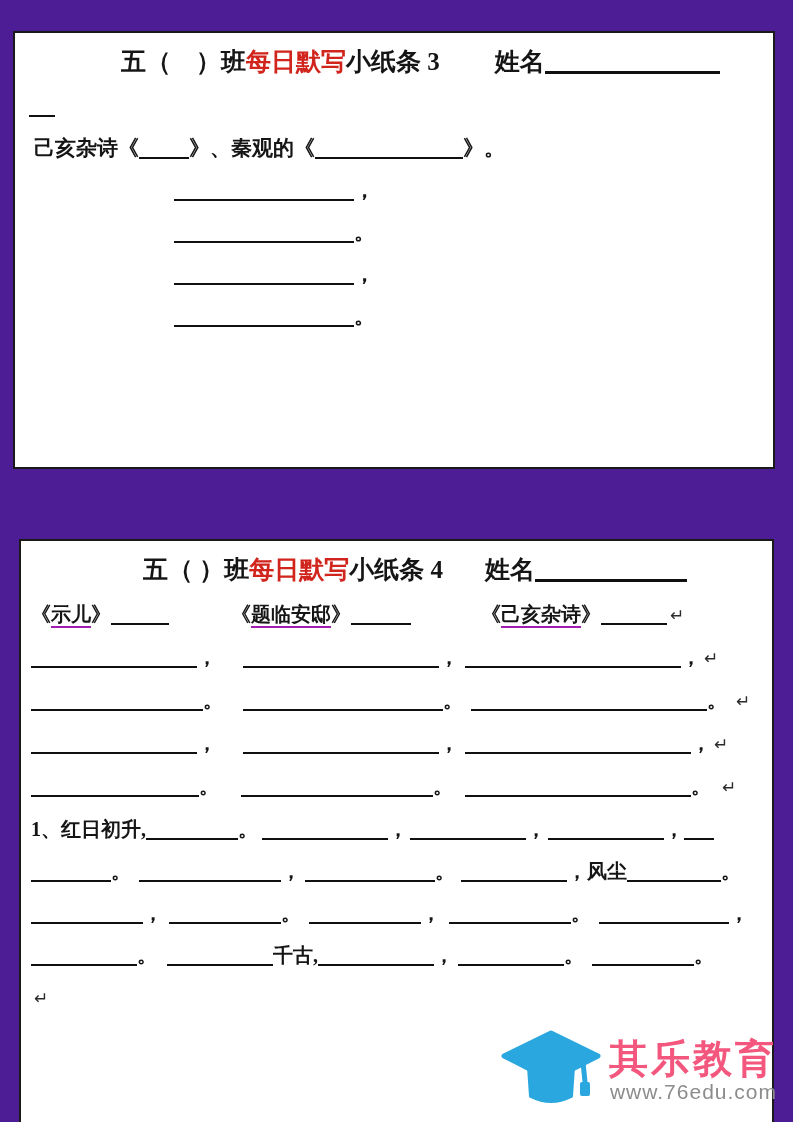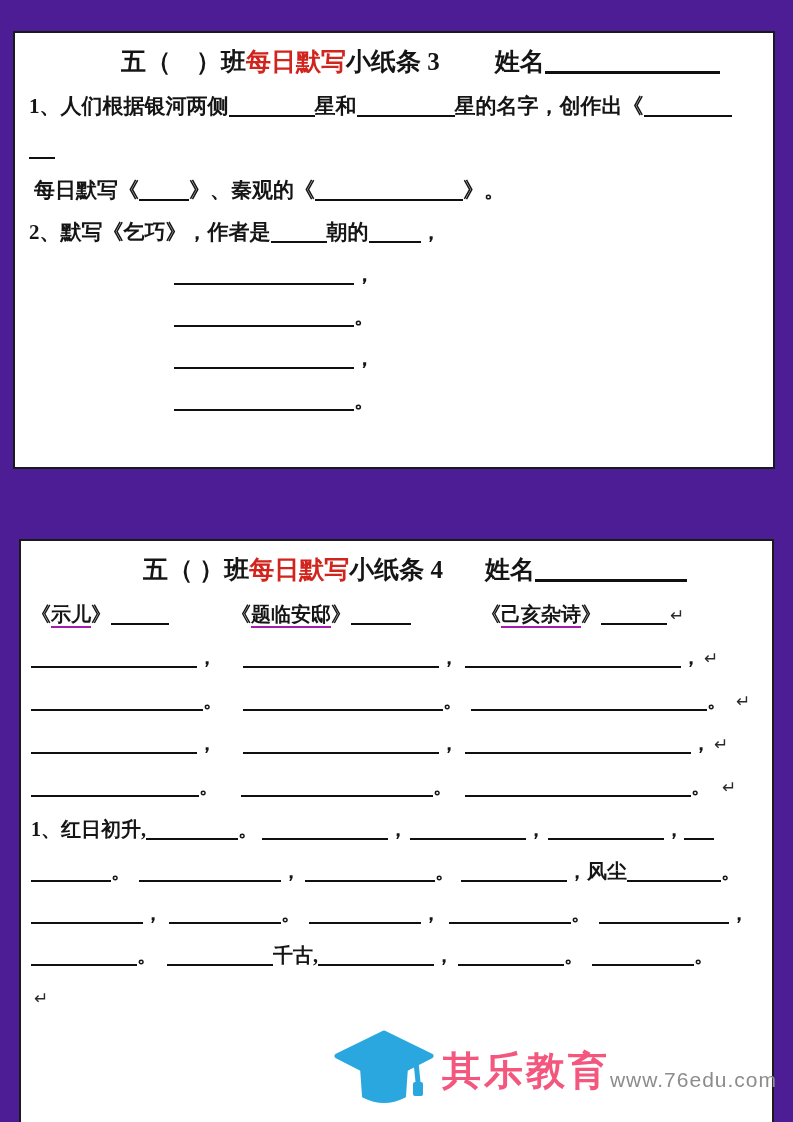--- a/index.html
+++ b/index.html
@@ -18,37 +18,35 @@
   .blank{display:inline-block;height:18px;border-bottom:2px solid #101010;vertical-align:-4px;}
   .title .blank{border-bottom-width:3px;height:20px;}
   .gap{display:inline-block;height:1px;}
   .u{border-bottom:2px solid #a21caf;padding-bottom:1px;}
   .mark{font-family:"DejaVu Sans",sans-serif;font-weight:400;font-size:17px;color:#2a2a2a;
         vertical-align:0px;margin-left:3px;}
   .markline{line-height:32px;font-size:20px;}
   
   .logo{position:absolute;right:16px;bottom:10px;display:flex;align-items:center;}
   .cap{width:100px;height:82px;margin-right:8px;flex:0 0 auto;}
-  .logo-text{display:flex;flex-direction:row;align-items:flex-end;}
+  .logo-text{display:flex;flex-direction:column;align-items:flex-end;}
   .brand{font-family:"Liberation Sans","DejaVu Sans",sans-serif;font-weight:bold;
          font-size:39px;line-height:42px;color:#f4577e;letter-spacing:3px;}
   .url{font-family:"Liberation Sans","DejaVu Sans",sans-serif;font-weight:normal;
        font-size:21px;line-height:24px;color:#8c8c8c;letter-spacing:1px;}
 </style>
 </head>
 <body>
 
 <div class="page">
 
   <section class="card card1">
     <div class="title t1"><span class="t">五（　）班</span><span class="red">每日默写</span><span class="t">小纸条 3</span><span class="gap" style="width: 55px;"></span><span class="t">姓名</span><span class="blank" style="width: 175px;"></span></div>
-    <div class="line"><span class="t">1、人们根据银河两侧</span><span class="blank" style="width: 86px;"></span><span class="t">星和</span><span class="blank" style="width: 98px;"></span><span class="t">星的名字，创作出《</span><span class="blank" style="width: 88px;"></span></div>
     <div class="line"><span class="blank" style="width: 26px;"></span></div>
-    <div class="line" style="margin-left:5px;"><span class="t">每日默写《</span><span class="blank" style="width: 50px;"></span><span class="t">》、秦观的《</span><span class="blank" style="width: 148px;"></span><span class="t">》。</span></div>
-    <div class="line"><span class="t">2、默写《乞巧》，作者是</span><span class="blank" style="width: 56px;"></span><span class="t">朝的</span><span class="blank" style="width: 52px;"></span><span class="t">，</span></div>
+    <div class="line" style="margin-left:5px;"><span class="t">己亥杂诗《</span><span class="blank" style="width: 50px;"></span><span class="t">》、秦观的《</span><span class="blank" style="width: 148px;"></span><span class="t">》。</span></div>
     <div class="line"><span class="gap" style="width: 145px;"></span><span class="blank" style="width: 180px;"></span><span class="t">，</span></div>
     <div class="line"><span class="gap" style="width: 145px;"></span><span class="blank" style="width: 180px;"></span><span class="t">。</span></div>
     <div class="line"><span class="gap" style="width: 145px;"></span><span class="blank" style="width: 180px;"></span><span class="t">，</span></div>
     <div class="line"><span class="gap" style="width: 145px;"></span><span class="blank" style="width: 180px;"></span><span class="t">。</span></div>
   </section>
 
   <section class="card card2">
     <div class="title t2"><span class="t">五（ ）班</span><span class="red">每日默写</span><span class="t">小纸条 4</span><span class="gap" style="width: 42px;"></span><span class="t">姓名</span><span class="blank" style="width: 152px;"></span></div>
     <div class="line"><span class="t">《</span><span class="u">示儿</span><span class="t">》</span><span class="blank" style="width: 58px;"></span><span class="gap" style="width: 62px;"></span><span class="t">《</span><span class="u">题临安邸</span><span class="t">》</span><span class="blank" style="width: 60px;"></span><span class="gap" style="width: 70px;"></span><span class="t">《</span><span class="u">己亥杂诗</span><span class="t">》</span><span class="blank" style="width: 66px;"></span><span class="mark">↵</span></div>
     <div class="line"><span class="blank" style="width: 166px;"></span><span class="t">，</span><span class="gap" style="width: 26px;"></span><span class="blank" style="width: 196px;"></span><span class="t">，</span><span class="gap" style="width: 6px;"></span><span class="blank" style="width: 216px;"></span><span class="t">，</span><span class="mark">↵</span></div>

